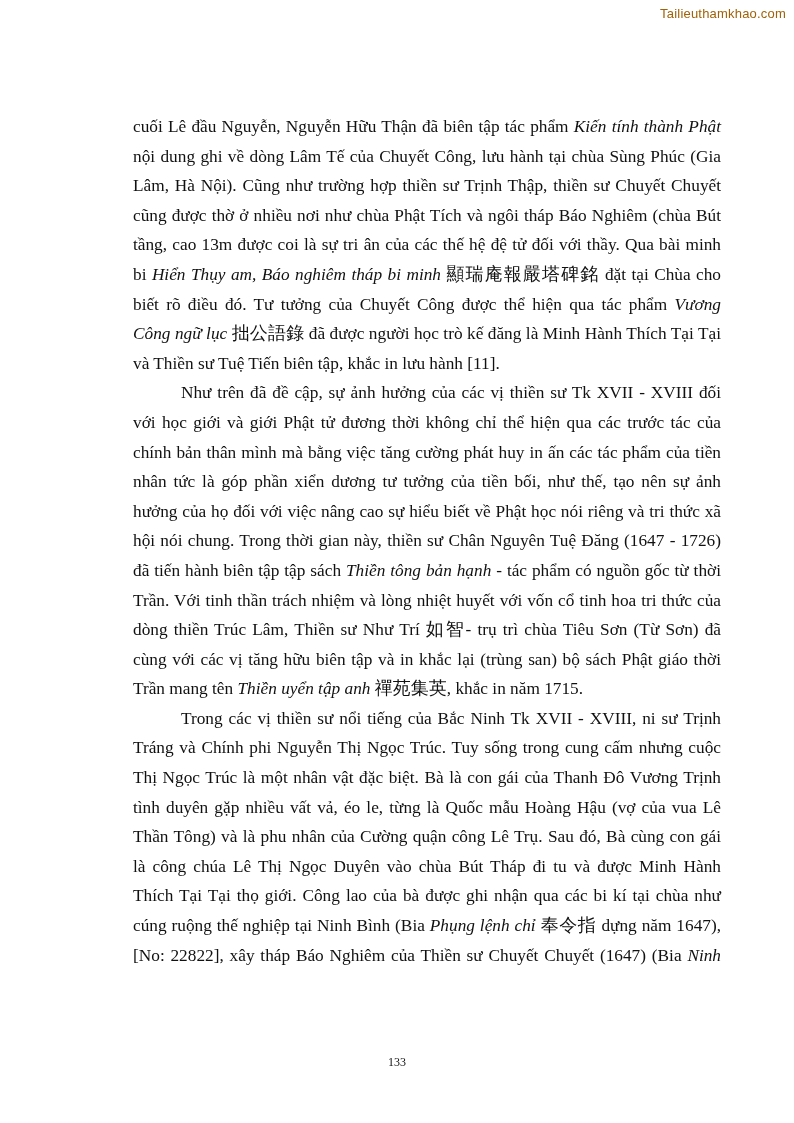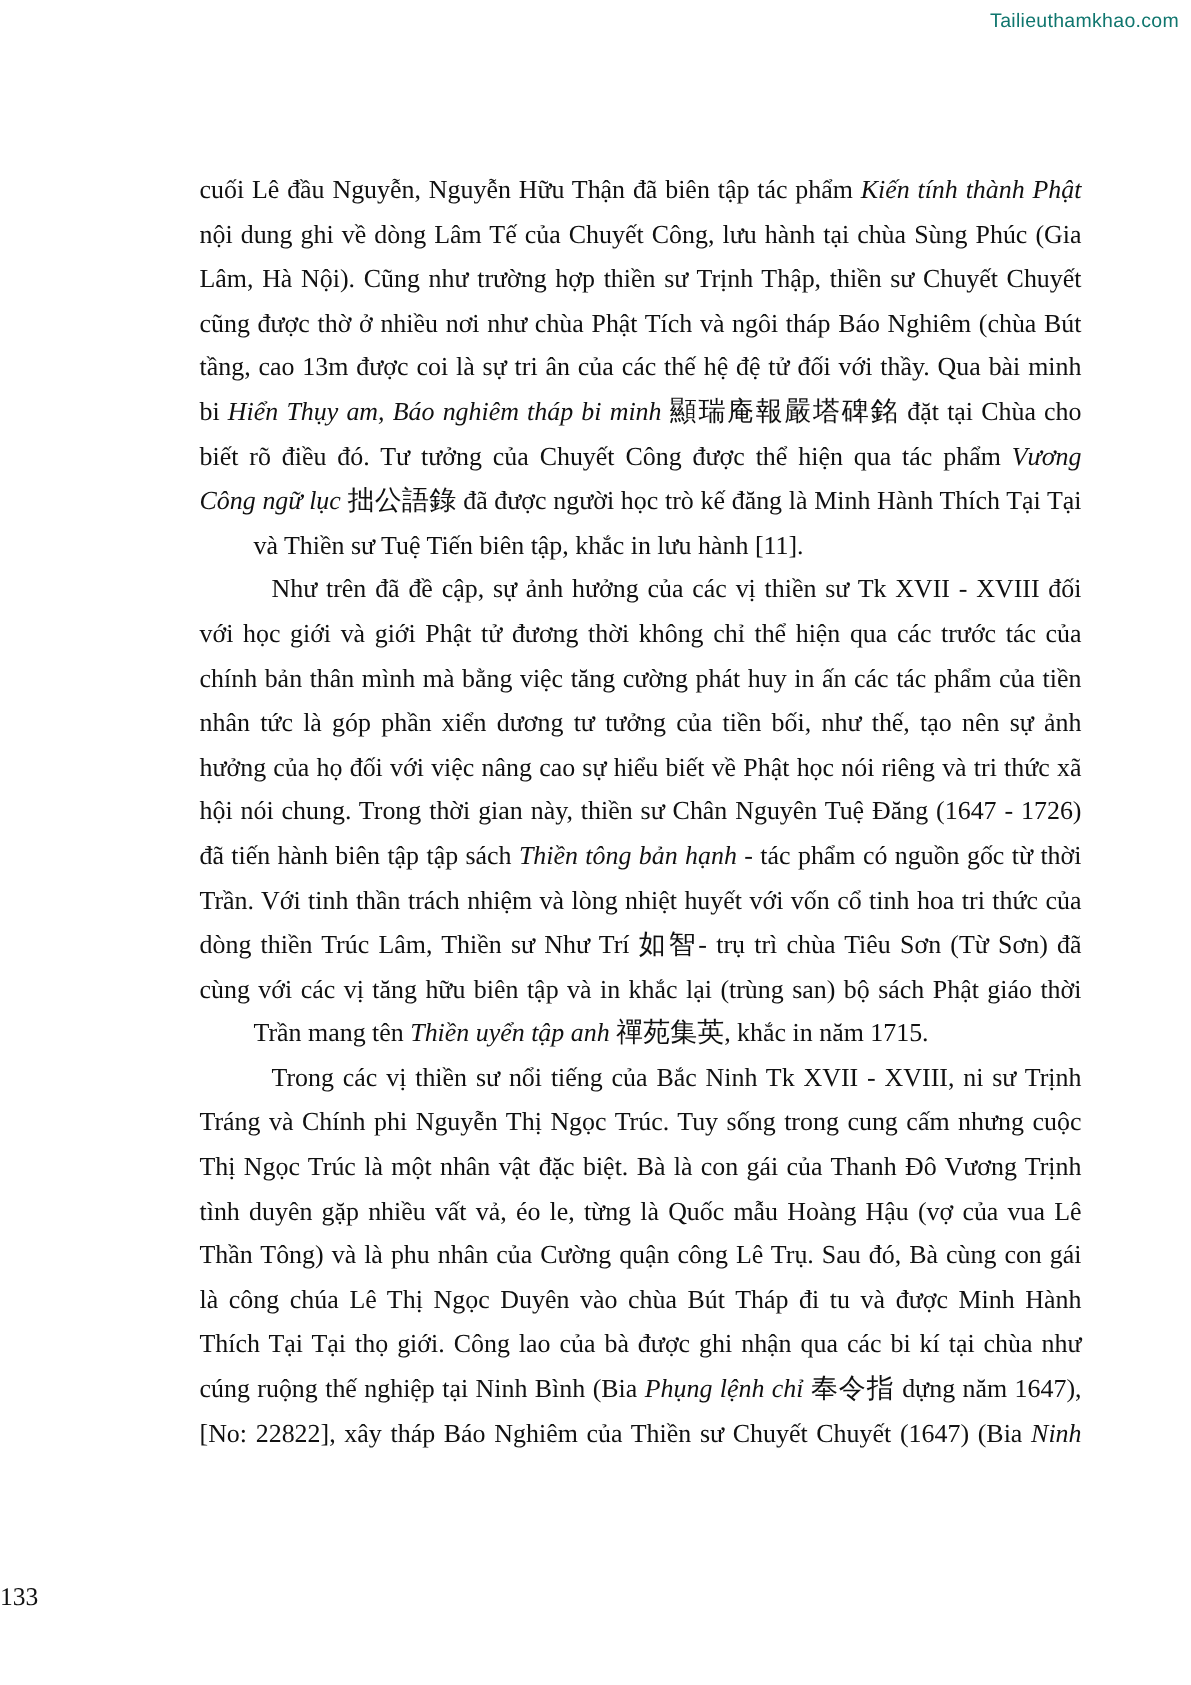--- a/index.html
+++ b/index.html
@@ -1,36 +1,36 @@
 <!DOCTYPE html>
 <html><head>
 <meta charset="utf-8">
 <style>
   html, body { margin: 0; padding: 0; background: #ffffff; }
   body { width: 794px; height: 1123px; position: relative; overflow: hidden; }
   .watermark {
     position: absolute; top: 6px; right: 8px;
     font-family: "Liberation Sans", sans-serif; font-size: 13px;
-    color: #0f766e; letter-spacing: 0.2px;
+    color: #a16207; letter-spacing: 0.2px;
   }
   .page-body {
     position: absolute; left: 133px; top: 112px; width: 588px;
     font-family: "Liberation Serif", serif; font-size: 17.3px; color: #111;
   }
   .line {
     height: 29.6px; line-height: 29.6px; white-space: nowrap;
     text-align: justify; text-align-last: justify;
   }
-  .line.last { text-align-last: left; margin-left: 36px; }
+  .line.last { text-align-last: left; }
   .line.indent { padding-left: 48px; }
   .line i { font-style: italic; }
   .han { font-family: Liberation Sans, sans-serif; font-size: 18px; }
   .page-number {
-    position: absolute; top: 1055px; left: 0; width: 794px; text-align: left;
-    font-family: "Liberation Serif", serif; font-size: 17px; color: #111;
+    position: absolute; top: 1055px; left: 0; width: 794px; text-align: center;
+    font-family: "Liberation Serif", serif; font-size: 12px; color: #111;
   }
 </style>
 </head>
 <body>
 
 <div class="watermark">Tailieuthamkhao.com</div>
 
 <div class="page-body" id="page-body">
     <div>
       <div class="line"><span>cuối Lê đầu Nguyễn, Nguyễn Hữu Thận đã biên tập tác phẩm </span><i>Kiến tính thành Phật</i></div>

